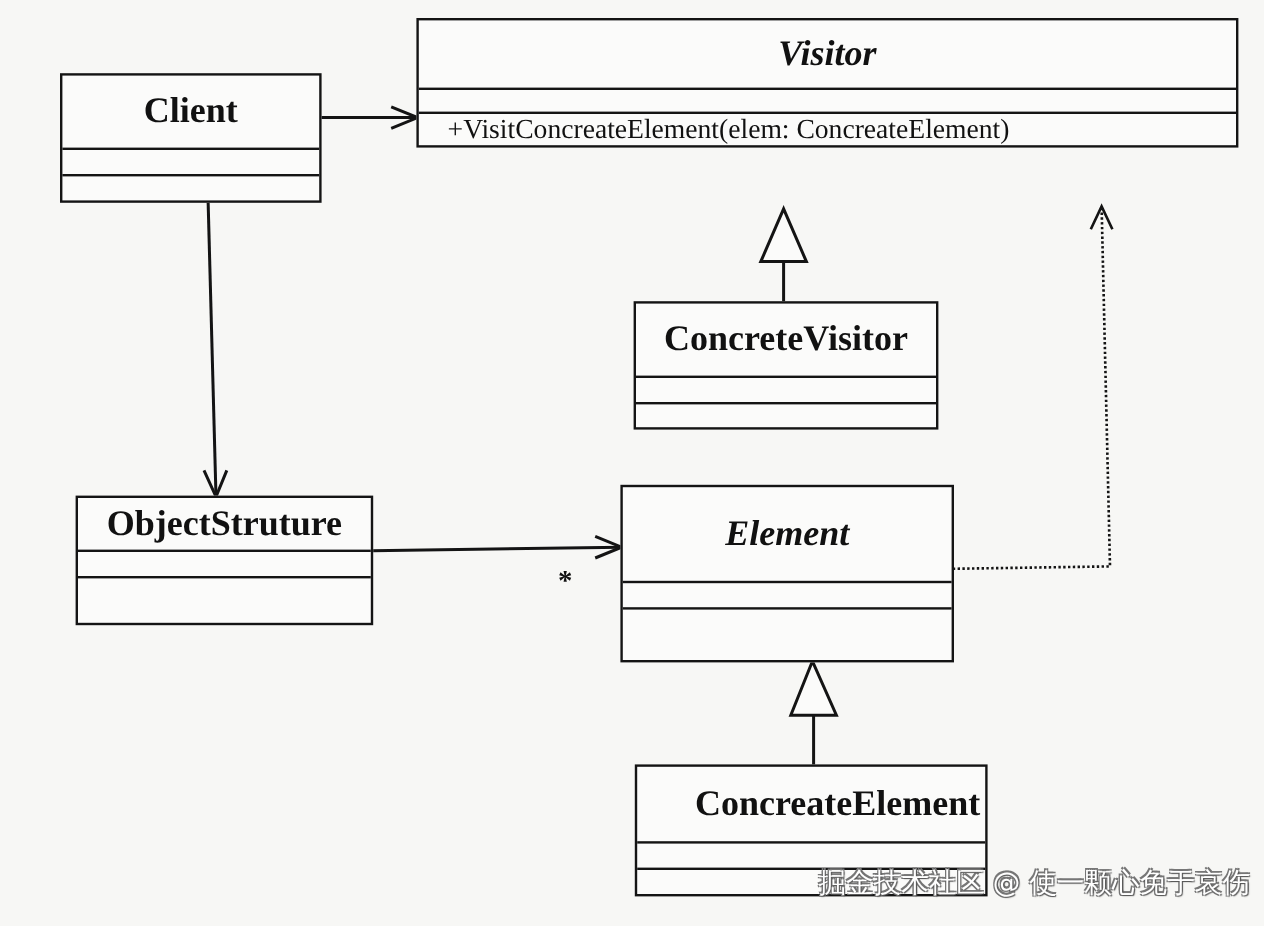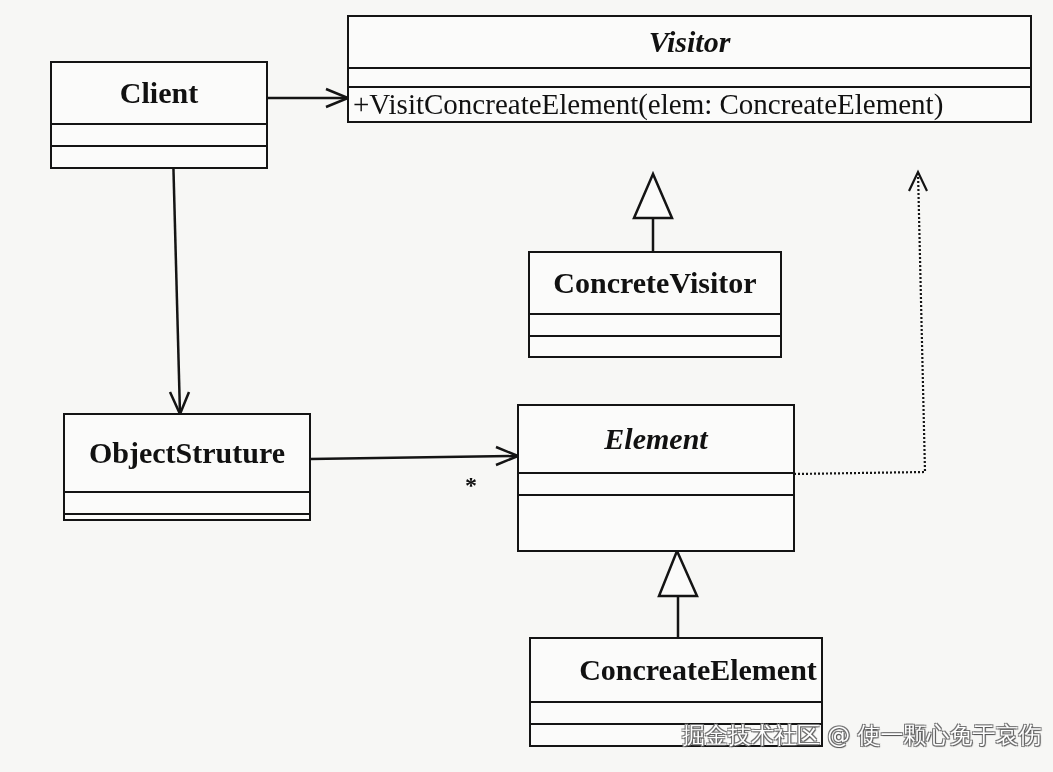--- a/index.html
+++ b/index.html
@@ -27,22 +27,22 @@
       white-space: nowrap;
     }
     .cls .name.abstract { font-style: italic; }
     .cls .attrs {
       border-bottom: 2.5px solid #141414;
       box-sizing: border-box;
     }
     .cls .ops {
       flex: 1;
       display: flex; align-items: center;
-      font-size: 29px;
-      padding-left: 4px;
+      font-size: 23px;
+      padding-left: 24px;
       white-space: nowrap;
     }
     .mult {
       position: absolute;
       font-size: 24px; font-weight: bold;
     }
     .watermark {
       position: absolute;
       left: 682px; top: 720px;
       font-family: "DejaVu Sans", sans-serif;
@@ -94,27 +94,27 @@
   </div>
 </div>
 
 <div class="cls" style="left:528px; top:251px; width:254px; height:107px;">
   <div class="name" style="height:62px;">ConcreteVisitor</div>
   <div class="attrs" style="height:22px;"></div>
   <div class="ops"></div>
 </div>
 
 <div class="cls" style="left:63px; top:413px; width:248px; height:108px;">
-  <div class="name" style="height:78px;text-align:center;">ObjectStruture</div>
+  <div class="name" style="height:45px;text-align:center;">ObjectStruture</div>
   <div class="attrs" style="height:22px;"></div>
   <div class="ops"></div>
 </div>
 
 <div class="cls" style="left:517px; top:404px; width:278px; height:148px;">
-  <div class="name abstract" style="height:68px;">Element</div>
+  <div class="name abstract" style="height:80px;">Element</div>
   <div class="attrs" style="height:22px;"></div>
 </div>
 
 <div class="cls" style="left:529px; top:637px; width:294px; height:110px;">
   <div class="name" style="height:64px;padding-left:44px;">ConcreateElement</div>
   <div class="attrs" style="height:22px;"></div>
   <div class="ops"></div>
 </div>
 
 <div class="mult" style="left:465px; top:472px;">*</div>

